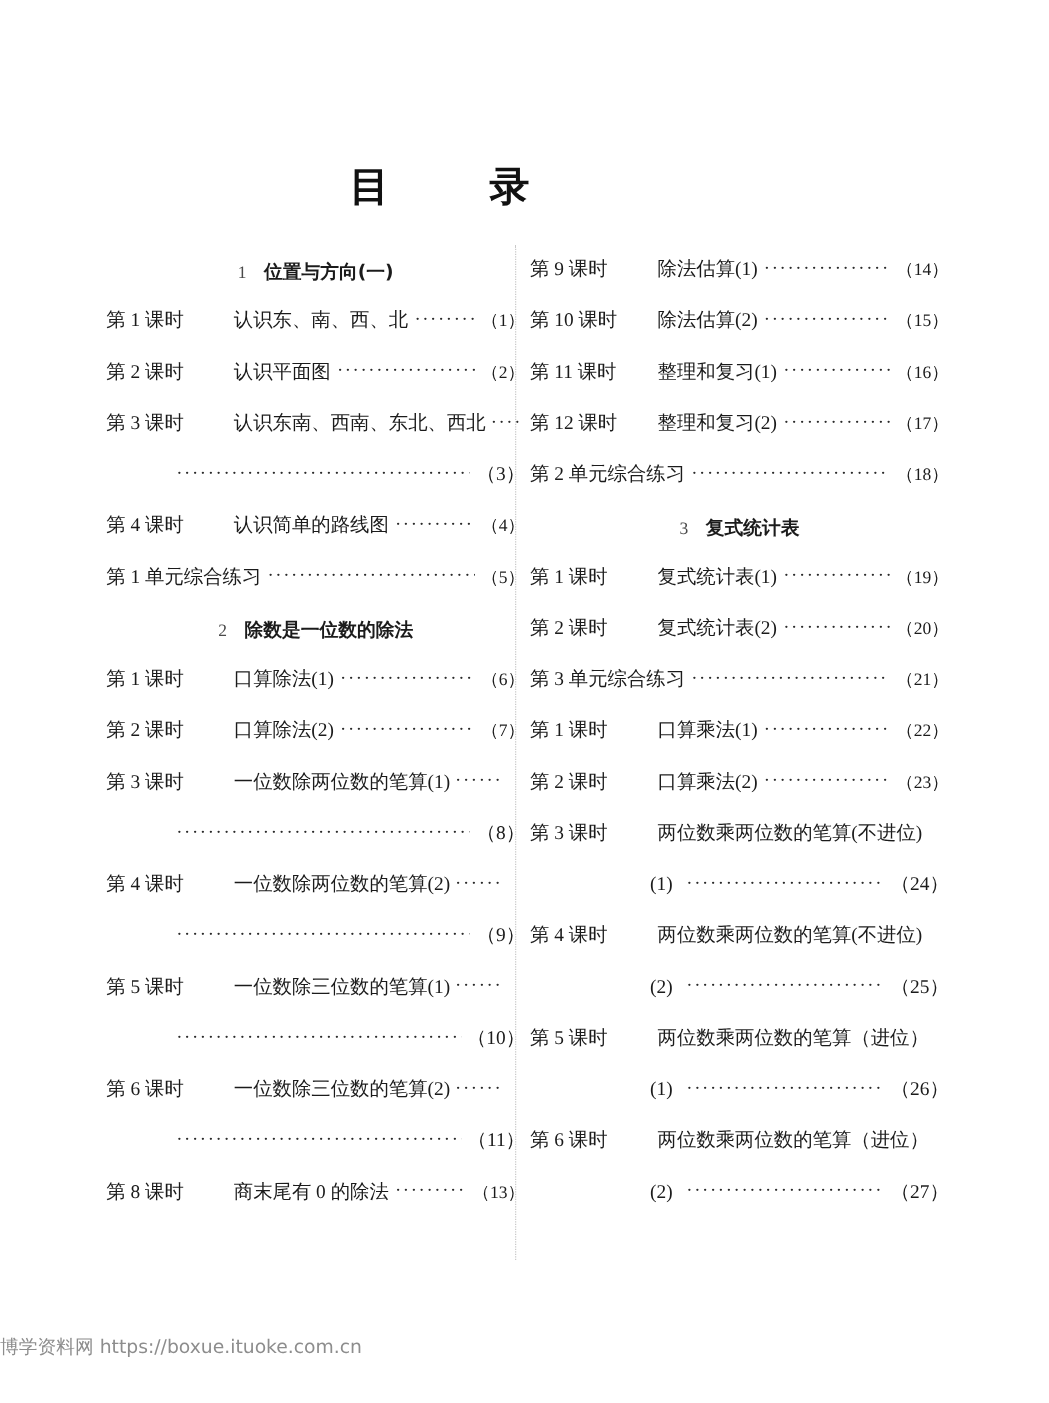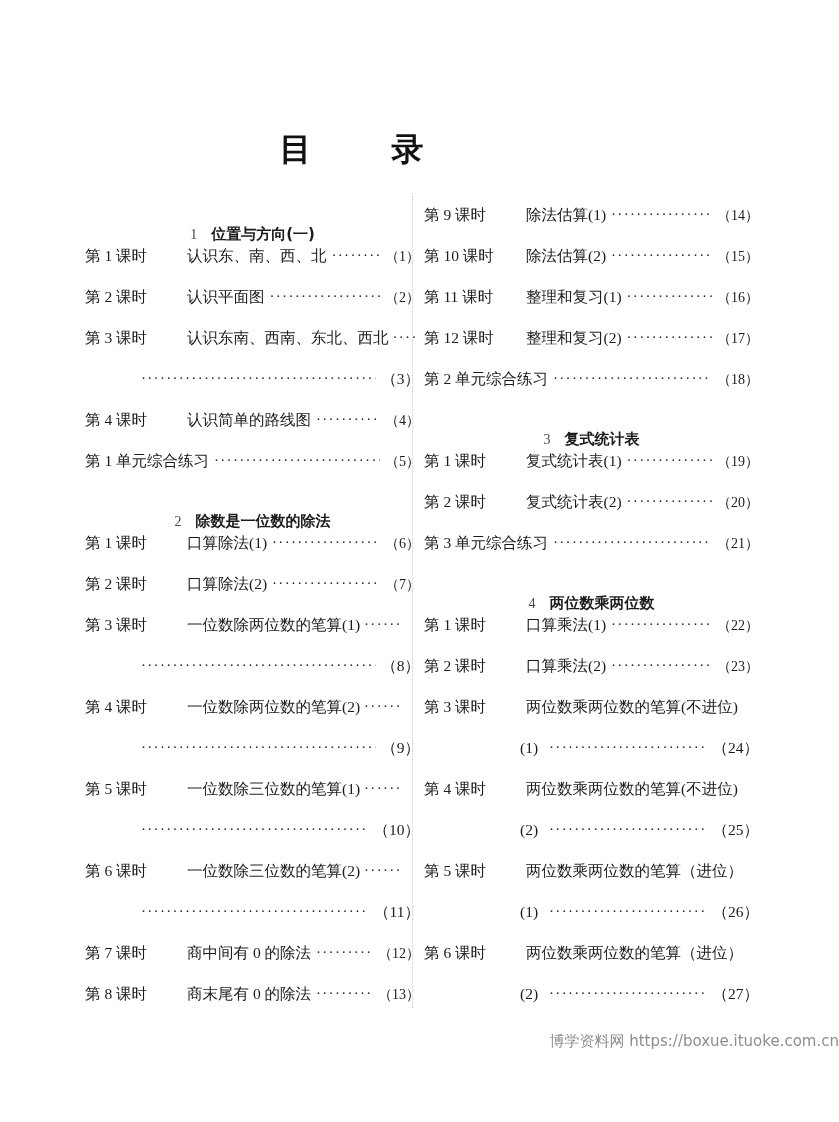--- a/index.html
+++ b/index.html
@@ -62,21 +62,21 @@
   }
 
   
   .section-head {
     text-align: center;
     font-family: "DejaVu Sans", "Liberation Sans", sans-serif;
     font-weight: 700;
     font-size: 15px;
     color: #1b1b1b;
     height: 41px;
-    line-height: 58px;
+    line-height: 24px;
     white-space: nowrap;
   }
   .section-head .sec-num {
     font-family: "Liberation Serif", "DejaVu Serif", serif;
     font-weight: 400;
     font-size: 14px;
     margin-right: 14px;
     color: #4a4a4a;
   }
 
@@ -144,24 +144,24 @@
     top: -1px;
   }
   .cont .leader::after {
     content: "···························································································";
   }
   .cont .pageno { flex: 0 0 auto; }
 
   
   .footer {
     position: absolute;
-    top: 1032px;
+    top: 1068px;
     left: 0;
     width: 839px;
-    text-align: right;
+    text-align: left;
     font-family: "DejaVu Sans", "Liberation Sans", sans-serif;
     font-size: 15px;
     color: #8d8d8d;
   }
 </style>
 </head>
 <body>
 
 <div class="page">
 
@@ -257,26 +257,20 @@
           <span class="etitle">一位数除三位数的笔算(2)</span>
           <span class="leader"></span>
         </div>
         <div class="cont">
           <span class="cont-pad" style="width: 45px;"></span>
           <span class="cont-label"></span>
           <span class="leader"></span>
           <span class="pageno">（11）</span>
         </div>
         <div class="entry">
-          <span class="lesson">第 7 课时</span>
-          <span class="etitle">商中间有 0 的除法</span>
-          <span class="leader"></span>
-          <span class="pageno">（12）</span>
-        </div>
-        <div class="entry">
           <span class="lesson">第 8 课时</span>
           <span class="etitle">商末尾有 0 的除法</span>
           <span class="leader"></span>
           <span class="pageno">（13）</span>
         </div>
       </div>
     <div class="col col-right" id="col-right">
         <div class="entry">
           <span class="lesson">第 9 课时</span>
           <span class="etitle">除法估算(1)</span>
@@ -317,21 +311,20 @@
           <span class="lesson">第 2 课时</span>
           <span class="etitle">复式统计表(2)</span>
           <span class="leader"></span>
           <span class="pageno">（20）</span>
         </div>
         <div class="entry">
           <span class="lesson">第 3 单元综合练习</span>
           <span class="leader"></span>
           <span class="pageno">（21）</span>
         </div>
-        <div class="section-head"><span class="sec-num">4</span><span>两位数乘两位数</span></div>
         <div class="entry">
           <span class="lesson">第 1 课时</span>
           <span class="etitle">口算乘法(1)</span>
           <span class="leader"></span>
           <span class="pageno">（22）</span>
         </div>
         <div class="entry">
           <span class="lesson">第 2 课时</span>
           <span class="etitle">口算乘法(2)</span>
           <span class="leader"></span>

